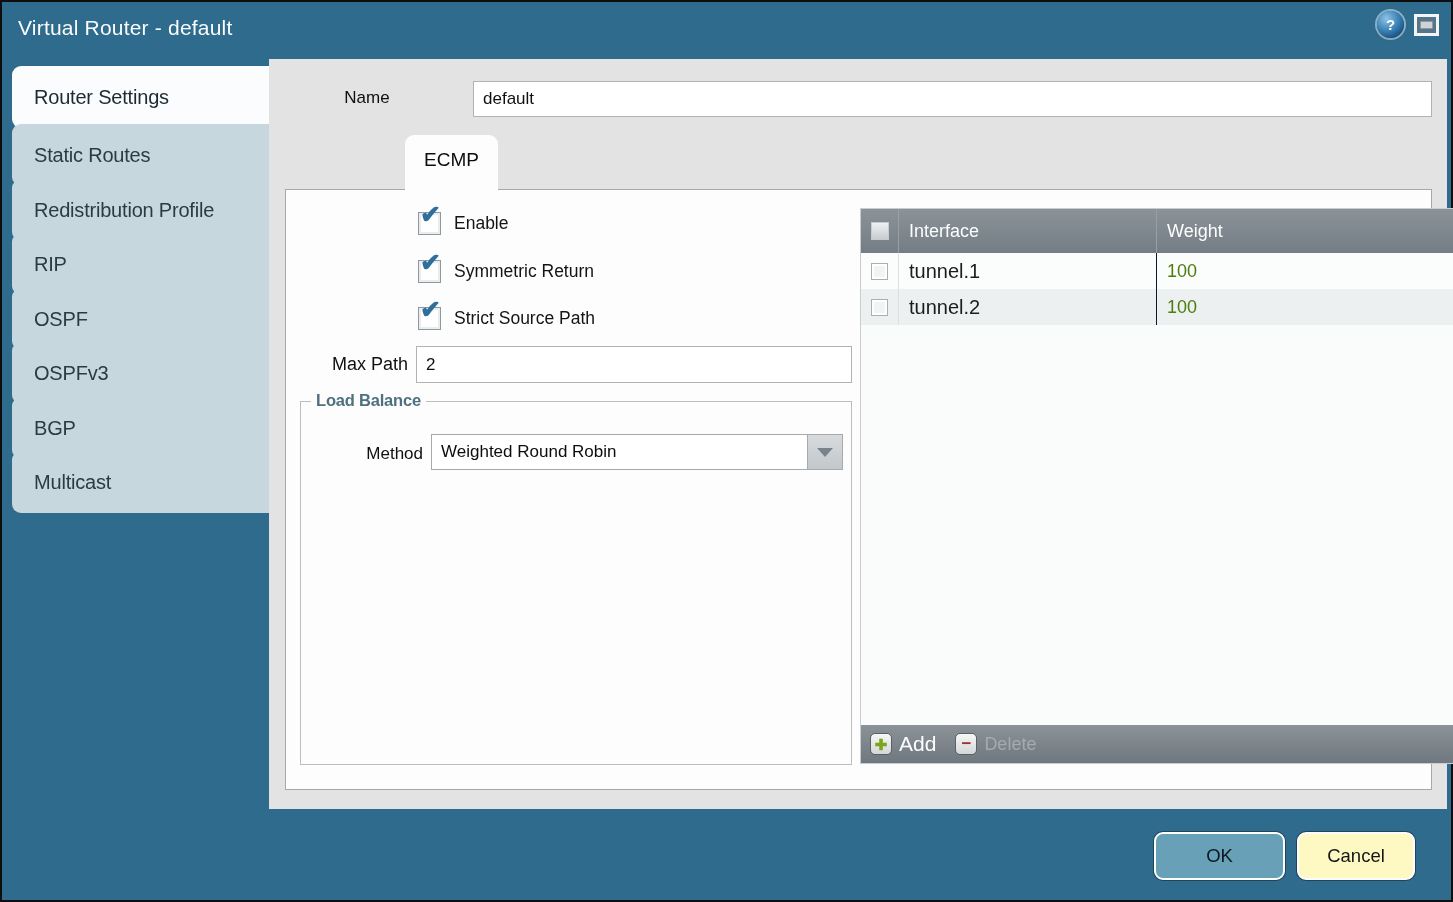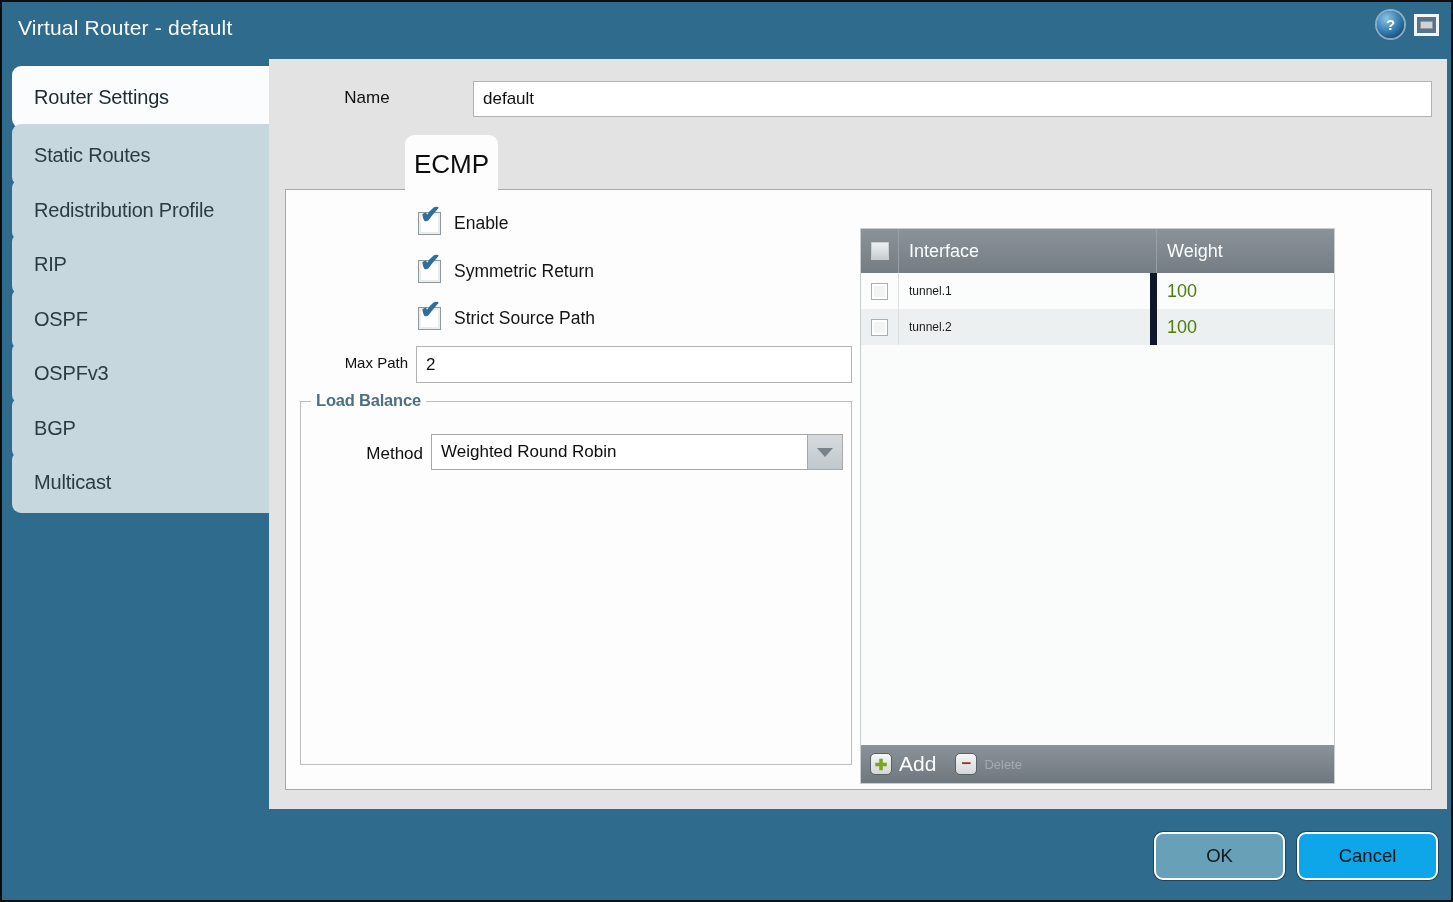--- a/index.html
+++ b/index.html
@@ -41,42 +41,42 @@
 
   .name-label { position:absolute; left:0; top:29px; width:196px; text-align:center; font-size:17px; color:#101010; }
   .name-input {
     position:absolute; left:204px; top:22px; width:959px; height:36px;
     border:1px solid #b2b2b2; background:#fff; font-size:17px; padding:0 9px;
     font-family:"Liberation Sans", sans-serif; color:#101010; outline:none;
   }
 
   .tab { position:absolute; border-radius:9px 9px 0 0; display:flex; align-items:flex-start; justify-content:center; cursor:pointer; }
   .tab-general { left:14px; top:83px; width:114px; height:47px; background:#c5c6c6; color:#3a3e41; font-size:19px; padding-top:11px; }
-  .tab-ecmp   { left:136px; top:76px; width:93px; height:56px; background:#fdfdfd; color:#0d0d0d; font-size:26px; padding-top:14px; z-index:3; }
+  .tab-ecmp   { left:136px; top:76px; width:93px; height:56px; background:#fdfdfd; color:#0d0d0d; font-size:19px; padding-top:14px; z-index:3; }
 
   .panel {
     position:absolute; left:16px; top:130px; width:1147px; height:601px;
     background:#fdfdfd; border:1px solid #a8a8a8; z-index:2;
   }
 
   
   .check-row { position:absolute; left:132px; display:flex; align-items:center; cursor:pointer; }
   .cr-0 { top:22px; } .cr-1 { top:70px; } .cr-2 { top:117px; }
   .checkbox {
     position:relative; width:23px; height:23px; background:#fff;
     border:1px solid #8f989c; box-shadow: inset 0 0 0 2px #e9edee; flex:0 0 auto;
   }
   .checkbox .check-glyph {
     position:absolute; left:1px; top:-11px; font-size:25px; font-weight:bold;
     color:#2f6e9c; line-height:1; pointer-events:none;
   }
   .check-row .cb-label { margin-left:13px; font-size:17.5px; color:#141414; }
 
   
-  .maxpath-label { position:absolute; left:24px; top:164px; width:98px; text-align:right; font-size:15px; color:#101010; }
+  .maxpath-label { position:absolute; left:24px; top:164px; width:98px; text-align:right; font-size:18px; color:#101010; }
   .maxpath-input {
     position:absolute; left:130px; top:156px; width:436px; height:37px;
     border:1px solid #b2b2b2; background:#fff; font-size:17px; padding:0 9px;
     font-family:"Liberation Sans", sans-serif; color:#101010; outline:none;
   }
 
   
   .lb-group { position:absolute; left:14px; top:211px; width:552px; height:364px; border:1px solid #bdbdbd; }
   .lb-legend {
     position:absolute; left:10px; top:-11px; background:#fdfdfd; padding:0 5px;
@@ -89,58 +89,58 @@
   }
   .method-value { position:absolute; left:9px; top:7px; font-size:17px; color:#0d0d0d; }
   .dd-btn {
     position:absolute; right:0; top:0; width:35px; height:34px;
     background:linear-gradient(#d7dbde,#c2c7cb); border-left:1px solid #a9a9a9;
     display:flex; align-items:center; justify-content:center;
   }
   .dd-arrow { width:0; height:0; border-left:8px solid transparent; border-right:8px solid transparent; border-top:9px solid #79828a; }
 
   
-  .tbl { position:absolute; left:574px; top:18px; width:475px; height:556px; background:#fafbfb; border:1px solid #c9cdce;margin-top:20px; }
+  .tbl { position:absolute; left:574px; top:18px; width:594px; height:556px; background:#fafbfb; border:1px solid #c9cdce; }
   .tbl-header { position:absolute; left:0; top:0; right:0; height:44px; background:linear-gradient(#8b9399,#747d83); display:flex; }
   .hc-check { width:38px; border-right:1px solid #99a0a5; display:flex; align-items:center; justify-content:center; }
   .hdr-checkbox { width:18px; height:18px; border:1px solid #c8cccd; background:linear-gradient(#eef0f1,#c8cdd0); cursor:pointer; }
   .hc-interface { width:258px; border-right:1px solid #99a0a5; color:#fcfdfd; font-size:18px; display:flex; align-items:center; padding-left:10px; }
   .hc-weight { flex:1; color:#fcfdfd; font-size:18px; display:flex; align-items:center; padding-left:10px; }
   .tbl-row { position:absolute; left:0; right:0; height:36px; display:flex; cursor:pointer; }
   .row-0 { top:44px; background:#fbfcfc; }
   .row-1 { top:80px; background:#edf0f1; }
   .rc-check { width:38px; display:flex; align-items:center; justify-content:center; border-right:1px solid #dde0e1; }
   .row-checkbox { width:17px; height:17px; border:1px solid #a9afb2; background:#f2f4f4; box-shadow: inset 0 0 0 2px #fff; cursor:pointer; }
-  .rc-interface { width:258px; font-size:12px; color:#1c1c1c; display:flex; align-items:center; padding-left:10px; border-right:7px solid #0f172a; }
+  .rc-interface { width:258px; font-size:20px; color:#1c1c1c; display:flex; align-items:center; padding-left:10px; border-right:1px solid #0f172a; }
   .rc-weight { flex:1; font-size:18px; color:#4d7c0f; display:flex; align-items:center; padding-left:10px; }
   .tbl-footer {
     position:absolute; left:0; right:0; bottom:0; height:38px;
     background:linear-gradient(#8b9399,#6f787e); display:flex; align-items:center; padding-left:9px;
   }
   .mini-btn {
     width:22px; height:22px; border-radius:5px; border:1px solid #596166;
     background:linear-gradient(#f6f7f7,#d4d7d8); display:flex; align-items:center; justify-content:center;
     flex:0 0 auto;
   }
   .plus-glyph { color:#7ca41d; font-size:15px; font-weight:bold; line-height:1; }
   .minus-glyph { color:#9c3330; font-size:17px; font-weight:bold; line-height:1; margin-top:-2px; }
   .add-btn, .delete-btn { display:flex; align-items:center; gap:7px; cursor:pointer; }
   .add-btn { margin-right:19px; }
   .add-label { color:#fdfdfd; font-size:21px; }
-  .delete-label { color:#a4abb0; font-size:13px; }
+  .delete-label { color:#a4abb0; font-size:18px; }
 
   
   .btn {
     position:absolute; top:830px; height:48px; border-radius:9px;
     border:2px solid #fbfcfc; box-shadow:0 0 0 1px rgba(10,25,35,.45);
     display:flex; align-items:center; justify-content:center;
     font-size:18.5px; cursor:pointer;
   }
   .ok-btn { left:1152px; width:131px; background:#68a0b8; color:#0b1920; }
-  .cancel-btn { left:1295px; width:141px; background:#0ea5e9; color:#131617; }
+  .cancel-btn { left:1295px; width:118px; background:#fef9c3; color:#131617; }
 </style>
 </head>
 <body>
 
 <div class="window">
 
   <div class="titlebar">
     <div class="title">Virtual Router - default</div>
     <div class="titlebar-icons">
       <div class="help-btn">

